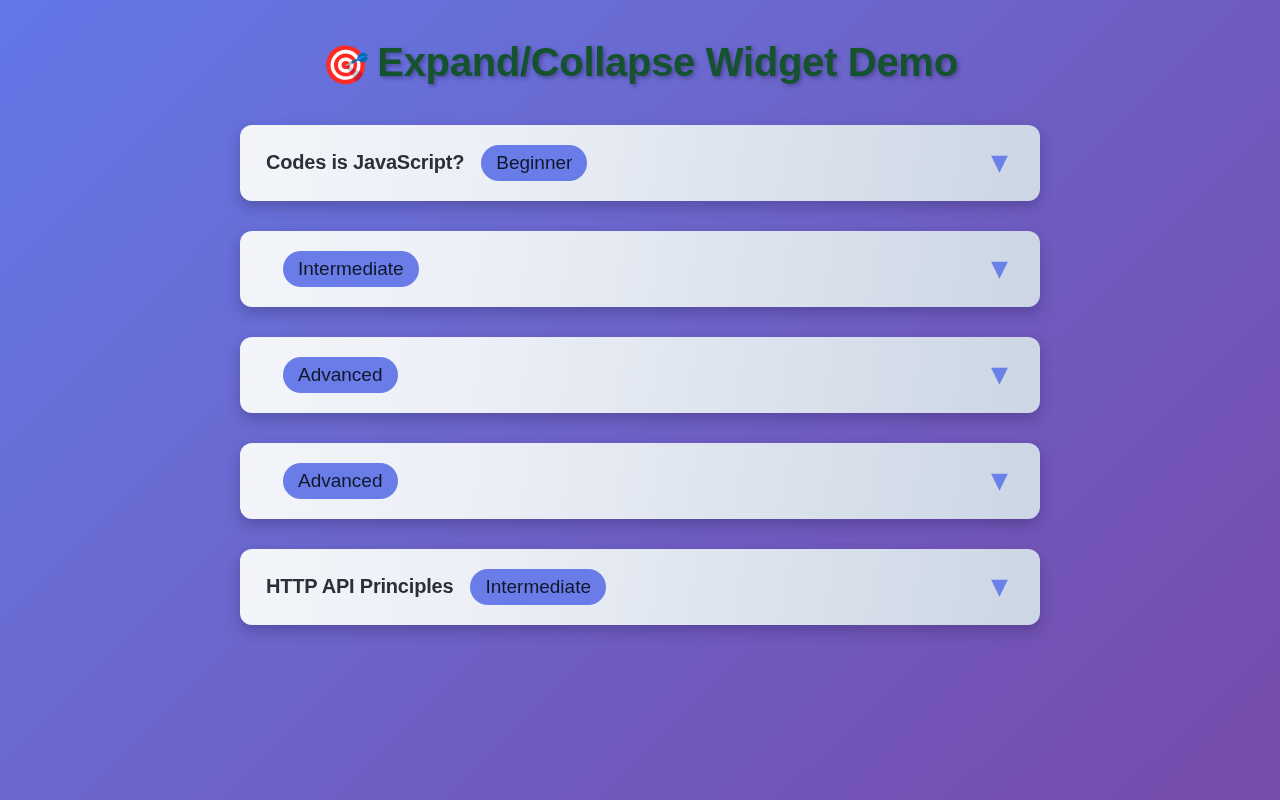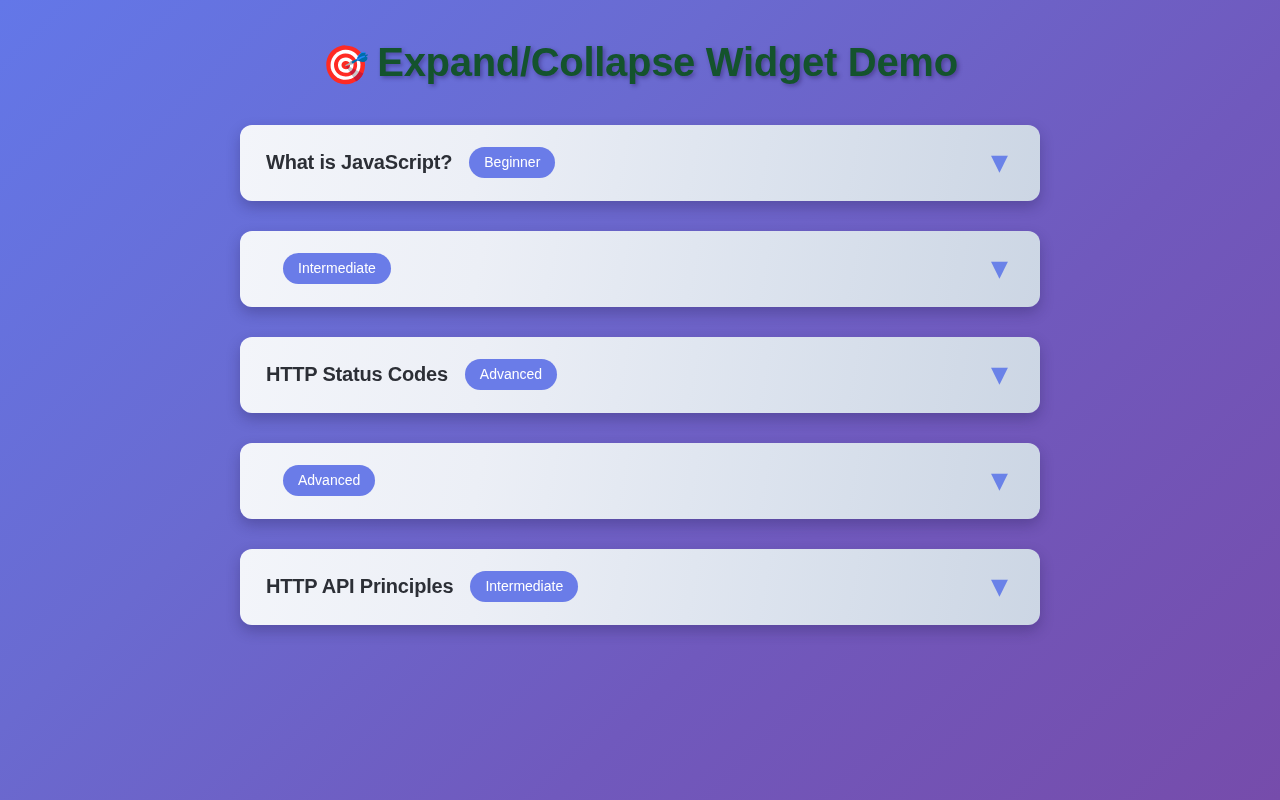--- a/index.html
+++ b/index.html
@@ -73,22 +73,22 @@
     font-size: 20px;
     font-weight: bold;
     color: #2c2f36;
     letter-spacing: -0.2px;
     white-space: nowrap;
   }
 
   .item-badge {
     margin-left: 17px;
     background: #6a7ce8;
-    color: #ffffff;
-    font-size: 14px;
+    color: #0f172a;
+    font-size: 19px;
     line-height: 1;
     padding: 8px 15px 9px;
     border-radius: 999px;
     white-space: nowrap;
   }
 
   .spacer { flex: 1 1 auto; }
 
   .chevron {
     color: #6a82e8;
@@ -105,36 +105,35 @@
 
 <div class="page">
 
   <h1 class="page-title">
     <span class="title-emoji">🎯</span><span>Expand/Collapse Widget Demo</span>
   </h1>
 
   <div class="accordion">
       <div class="accordion-item">
         <div class="accordion-header">
-          <span class="item-title">What is JavaScript?</span>
+          <span class="item-title">Codes is JavaScript?</span>
           <span class="item-badge">Beginner</span>
           <span class="spacer"></span>
           <span class="chevron collapsed">▼</span>
         </div>
       </div>
       <div class="accordion-item">
         <div class="accordion-header">
           <span class="item-badge">Intermediate</span>
           <span class="spacer"></span>
           <span class="chevron collapsed">▼</span>
         </div>
       </div>
       <div class="accordion-item">
         <div class="accordion-header">
-          <span class="item-title">HTTP Status Codes</span>
           <span class="item-badge">Advanced</span>
           <span class="spacer"></span>
           <span class="chevron collapsed">▼</span>
         </div>
       </div>
       <div class="accordion-item">
         <div class="accordion-header">
           <span class="item-badge">Advanced</span>
           <span class="spacer"></span>
           <span class="chevron collapsed">▼</span>

